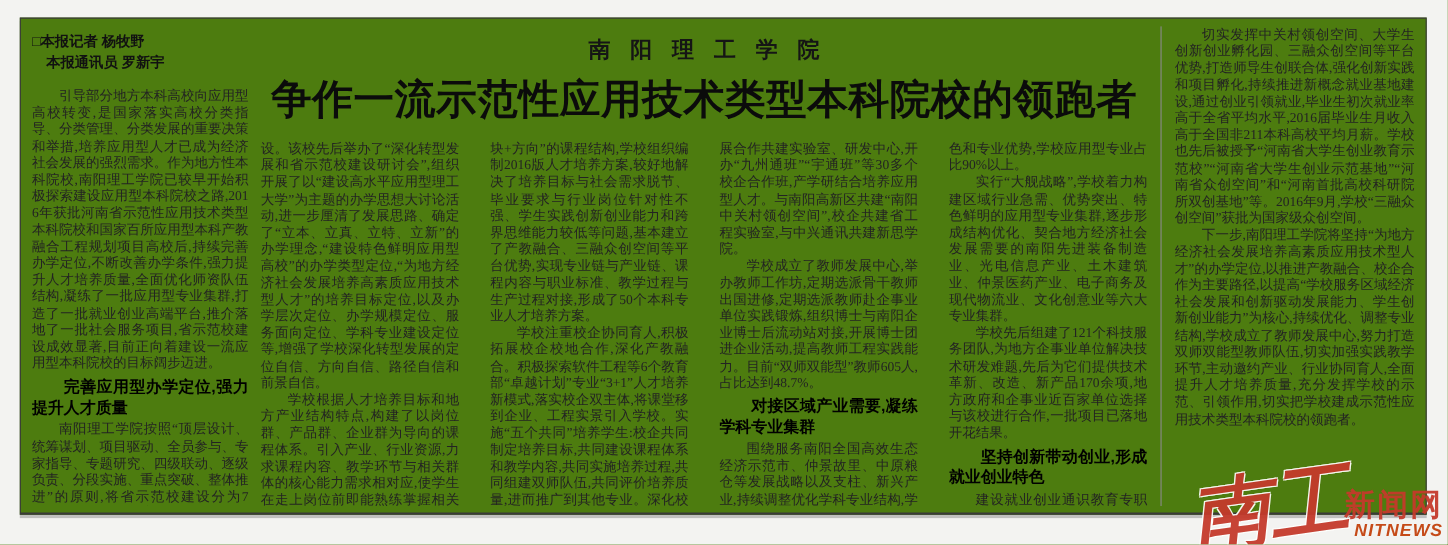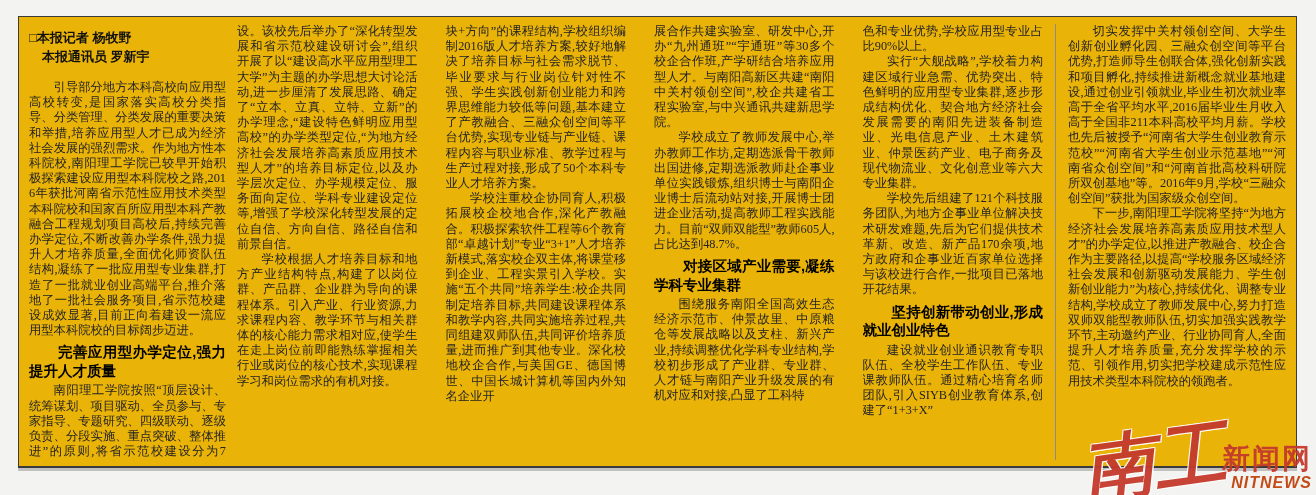--- a/index.html
+++ b/index.html
@@ -1,21 +1,21 @@
 <!DOCTYPE html>
 <html><head>
 <meta charset="utf-8">
 <style>
   * { margin:0; padding:0; box-sizing:border-box; }
   body { width:1316px; height:495px; background:#f3f3f1; font-family:"Liberation Sans", sans-serif; }
   .page { position:relative; width:1316px; height:495px; background:#f3f3f1; overflow:hidden; }
 
   .article {
     position:absolute; left:18px; top:16px; width:1279px; height:452px;
-    background:#eab308; border:1px solid #3a3a3a; border-bottom-width:2px;
+    background:#4d7c0f; border:1px solid #3a3a3a; border-bottom-width:2px;
     box-shadow:0 3px 0 rgba(130,130,130,.45);
     display:flex; padding:7px 10px 6px 10px; gap:11px; overflow:hidden;
   }
 
   .colA { width:197px; flex:none; overflow:hidden; }
   .mid  { width:806px; flex:none; display:flex; flex-direction:column; overflow:hidden; }
   .vrule { width:1px; background:#8a8a8a; flex:none; margin:0 1px; }
   .colF { flex:1; overflow:hidden; }
 
   .byline { font-weight:bold; font-size:13px; line-height:19px; color:#111; margin:4px 0 14px 0; }
@@ -70,20 +70,24 @@
         <div class="l2">本报通讯员 罗新宇</div>
       </div>
       <div class="colbody">
           <div class="para">引导部分地方本科高校向应用型高校转变,是国家落实高校分类指导、分类管理、分类发展的重要决策和举措,培养应用型人才已成为经济社会发展的强烈需求。作为地方性本科院校,南阳理工学院已较早开始积极探索建设应用型本科院校之路,2016年获批河南省示范性应用技术类型本科院校和国家百所应用型本科产教融合工程规划项目高校后,持续完善办学定位,不断改善办学条件,强力提升人才培养质量,全面优化师资队伍结构,凝练了一批应用型专业集群,打造了一批就业创业高端平台,推介落地了一批社会服务项目,省示范校建设成效显著,目前正向着建设一流应用型本科院校的目标阔步迈进。</div>
           <div class="subhead">完善应用型办学定位,强力提升人才质量</div>
           <div class="para">南阳理工学院按照“顶层设计、统筹谋划、项目驱动、全员参与、专家指导、专题研究、四级联动、逐级负责、分段实施、重点突破、整体推进”的原则,将省示范校建设分为7个“建设工程项目”并分解为若干“行动计划”推进建</div>
         </div>
     </div>
 
     <div class="mid">
+      <div class="headwrap">
+        <div class="kicker">南阳理工学院</div>
+        <div class="headline">争作一流示范性应用技术类型本科院校的领跑者</div>
+      </div>
       <div class="midcols">
         <div class="mcol colbody">
             <div class="para noindent">设。该校先后举办了“深化转型发展和省示范校建设研讨会”,组织开展了以“建设高水平应用型理工大学”为主题的办学思想大讨论活动,进一步厘清了发展思路、确定了“立本、立真、立特、立新”的办学理念,“建设特色鲜明应用型高校”的办学类型定位,“为地方经济社会发展培养高素质应用技术型人才”的培养目标定位,以及办学层次定位、办学规模定位、服务面向定位、学科专业建设定位等,增强了学校深化转型发展的定位自信、方向自信、路径自信和前景自信。</div>
             <div class="para">学校根据人才培养目标和地方产业结构特点,构建了以岗位群、产品群、企业群为导向的课程体系。引入产业、行业资源,力求课程内容、教学环节与相关群体的核心能力需求相对应,使学生在走上岗位前即能熟练掌握相关行业或岗位的核心技术,实现课程学习和岗位需求的有机对接。</div>
           </div>
         <div class="mcol colbody">
             <div class="para noindent">块+方向”的课程结构,学校组织编制2016版人才培养方案,较好地解决了培养目标与社会需求脱节、毕业要求与行业岗位针对性不强、学生实践创新创业能力和跨界思维能力较低等问题,基本建立了产教融合、三融众创空间等平台优势,实现专业链与产业链、课程内容与职业标准、教学过程与生产过程对接,形成了50个本科专业人才培养方案。</div>
             <div class="para">学校注重校企协同育人,积极拓展校企校地合作,深化产教融合。积极探索软件工程等6个教育部“卓越计划”专业“3+1”人才培养新模式,落实校企双主体,将课堂移到企业、工程实景引入学校。实施“五个共同”培养学生:校企共同制定培养目标,共同建设课程体系和教学内容,共同实施培养过程,共同组建双师队伍,共同评价培养质量,进而推广到其他专业。深化校地校企合作,与美国GE、德国博世、中国长城计算机等国内外知名企业开</div>
           </div>
         <div class="mcol colbody">

